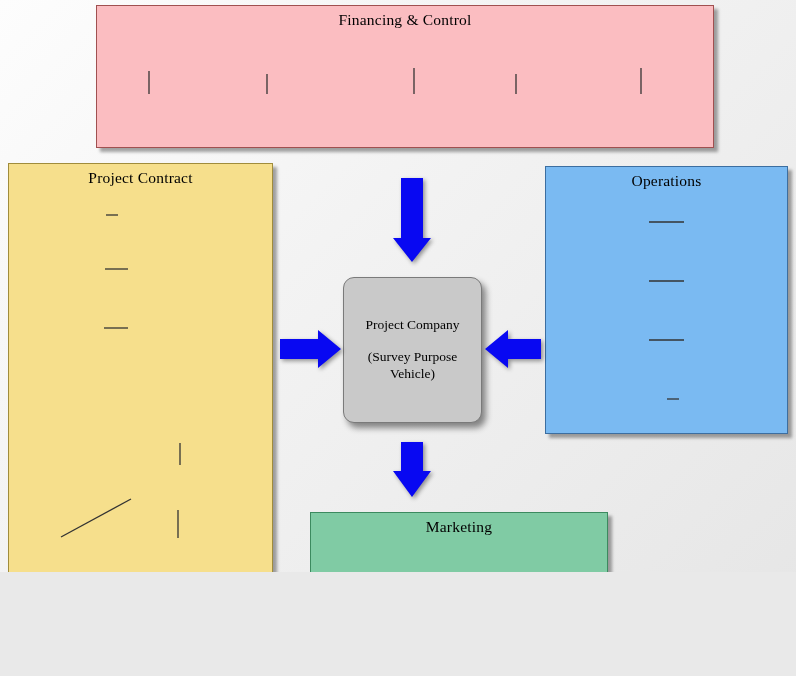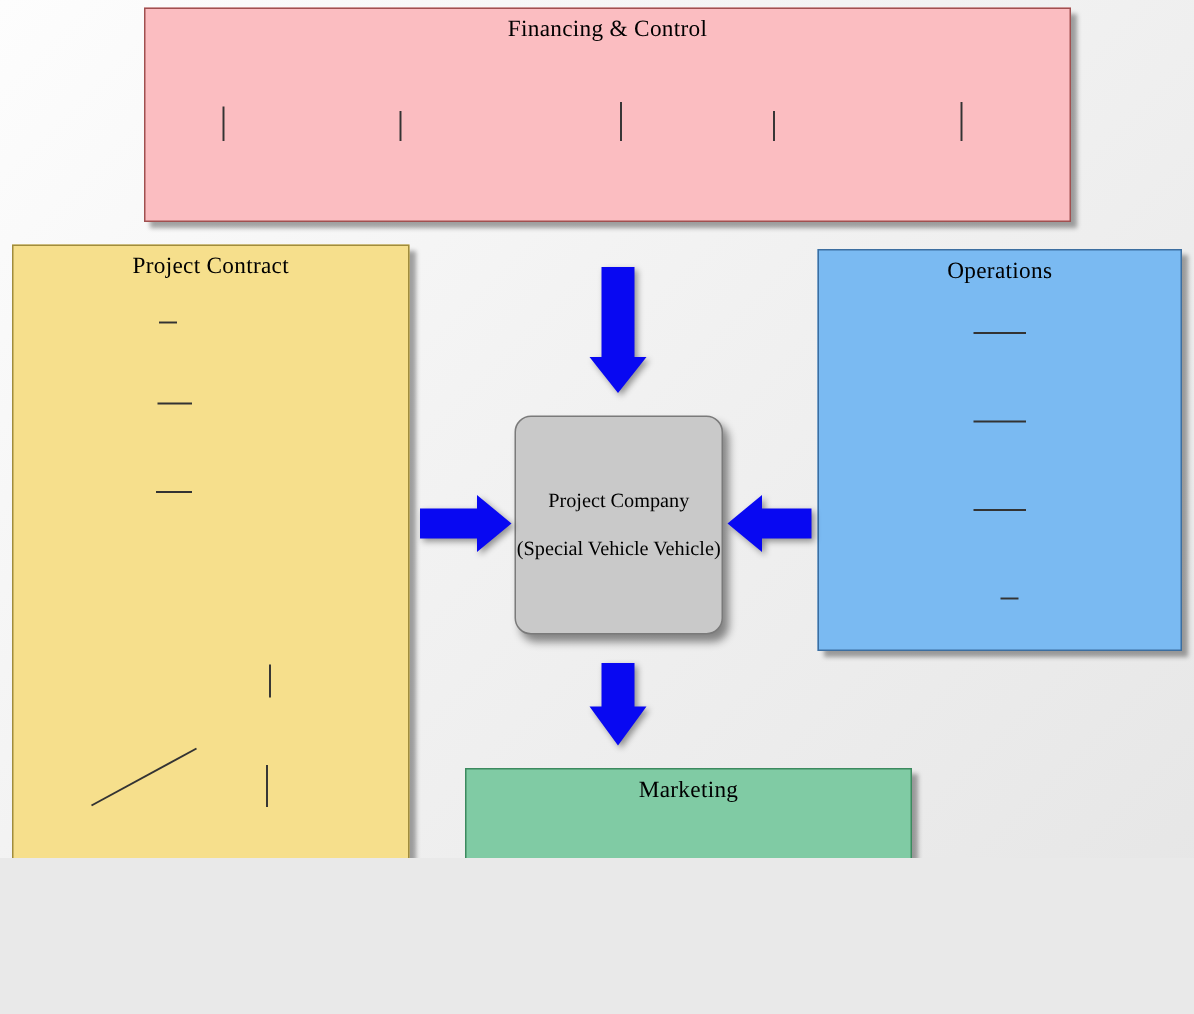--- a/index.html
+++ b/index.html
@@ -364,21 +364,21 @@
         </svg>
         <div class="node-label" style="left: 0px; top: 0px; width: 96px; height: 44px;">
           <div>Environmental</div>
           <div>Agency</div>
         </div>
       </div>
     </div>
 
   <div class="centerbox" style="left: 343px; top: 277px; width: 139px; height: 146px; background: rgb(201, 201, 201);">
     <div class="l1">Project Company</div>
-    <div class="l2">(Special Vehicle Vehicle)</div>
+    <div class="l2">(Survey Purpose Vehicle)</div>
   </div>
 
   <svg id="arrow-layer" class="overlay" width="796" height="676">
       <polygon points="401,178 423,178 423,238 431,238 412,262 393,238 401,238" fill="#0808f2"></polygon>
       <polygon points="280,339 318,339 318,330 341,349 318,368 318,359 280,359" fill="#0808f2"></polygon>
       <polygon points="541,339 508,339 508,330 485,349 508,368 508,359 541,359" fill="#0808f2"></polygon>
       <polygon points="401,442 423,442 423,471 431,471 412,497 393,471 401,471" fill="#0808f2"></polygon>
     </svg>
 
 </div>

